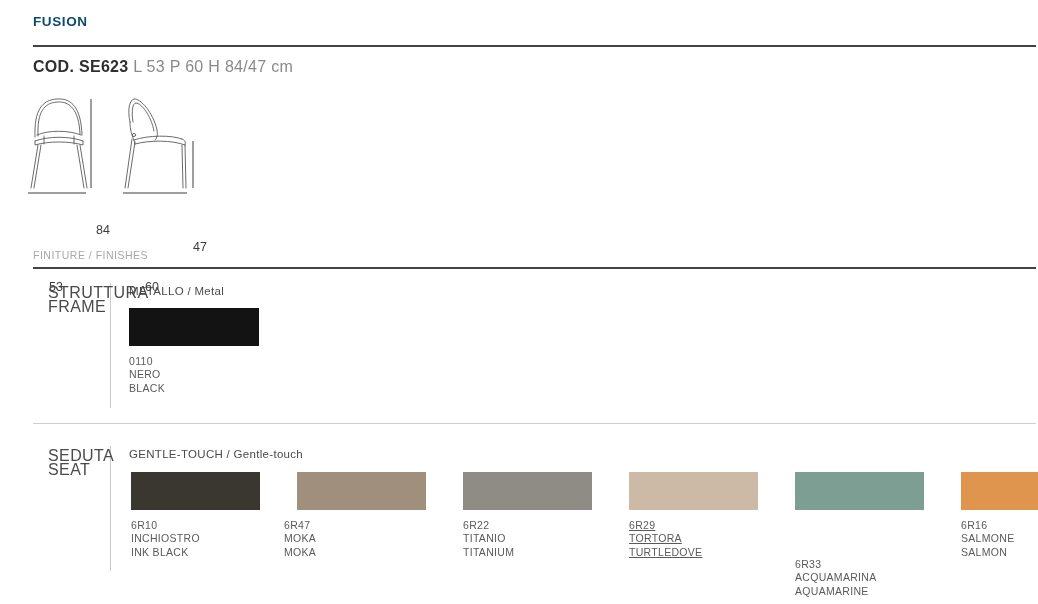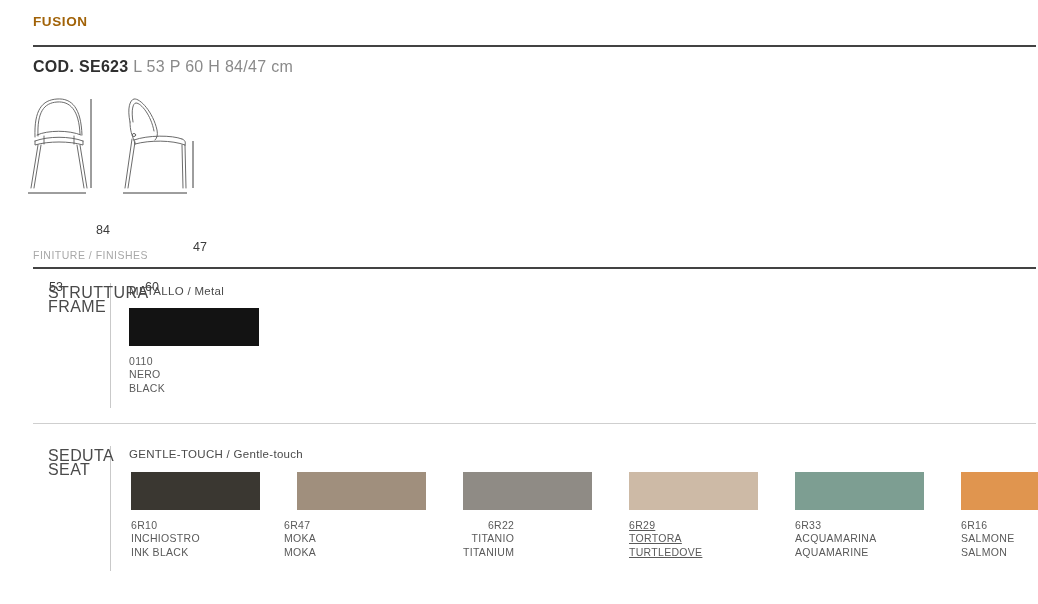--- a/index.html
+++ b/index.html
@@ -17,21 +17,21 @@
   }
 
   
   .page-title {
     position: absolute;
     left: 33px;
     top: 14px;
     font-size: 13.5px;
     font-weight: bold;
     letter-spacing: 0.6px;
-    color: #a16207;
+    color: #0c4a6e;
   }
   .rule-strong {
     position: absolute;
     left: 33px;
     width: 1003px;
     height: 2px;
     background: #434343;
   }
   .rule-light {
     position: absolute;
@@ -254,33 +254,33 @@
       <div>INCHIOSTRO</div>
       <div>INK BLACK</div>
     </div>
     <div class="swatch seat-swatch" style="left: 297px; background: rgb(160, 143, 125);"></div>
     <div class="swatch-caption seat-caption" style="left: 284px;">
       <div>6R47</div>
       <div>MOKA</div>
       <div>MOKA</div>
     </div>
     <div class="swatch seat-swatch" style="left: 463px; background: rgb(143, 139, 133);"></div>
-    <div class="swatch-caption seat-caption" style="left: 463px; text-align: right;">
+    <div class="swatch-caption seat-caption" style="left: 463px;">
       <div>6R22</div>
       <div>TITANIO</div>
       <div>TITANIUM</div>
     </div>
     <div class="swatch seat-swatch" style="left: 629px; background: rgb(205, 186, 166);"></div>
     <div class="swatch-caption seat-caption" style="left: 629px; text-decoration: underline;">
       <div>6R29</div>
       <div>TORTORA</div>
       <div>TURTLEDOVE</div>
     </div>
     <div class="swatch seat-swatch" style="left: 795px; background: rgb(125, 158, 146);"></div>
-    <div class="swatch-caption seat-caption" style="left: 795px;">
+    <div class="swatch-caption seat-caption" style="left: 795px; margin-top: 39px;">
       <div>6R33</div>
       <div>ACQUAMARINA</div>
       <div>AQUAMARINE</div>
     </div>
     <div class="swatch seat-swatch" style="left: 961px; background: rgb(224, 149, 79);"></div>
     <div class="swatch-caption seat-caption" style="left: 961px;">
       <div>6R16</div>
       <div>SALMONE</div>
       <div>SALMON</div>
     </div>

